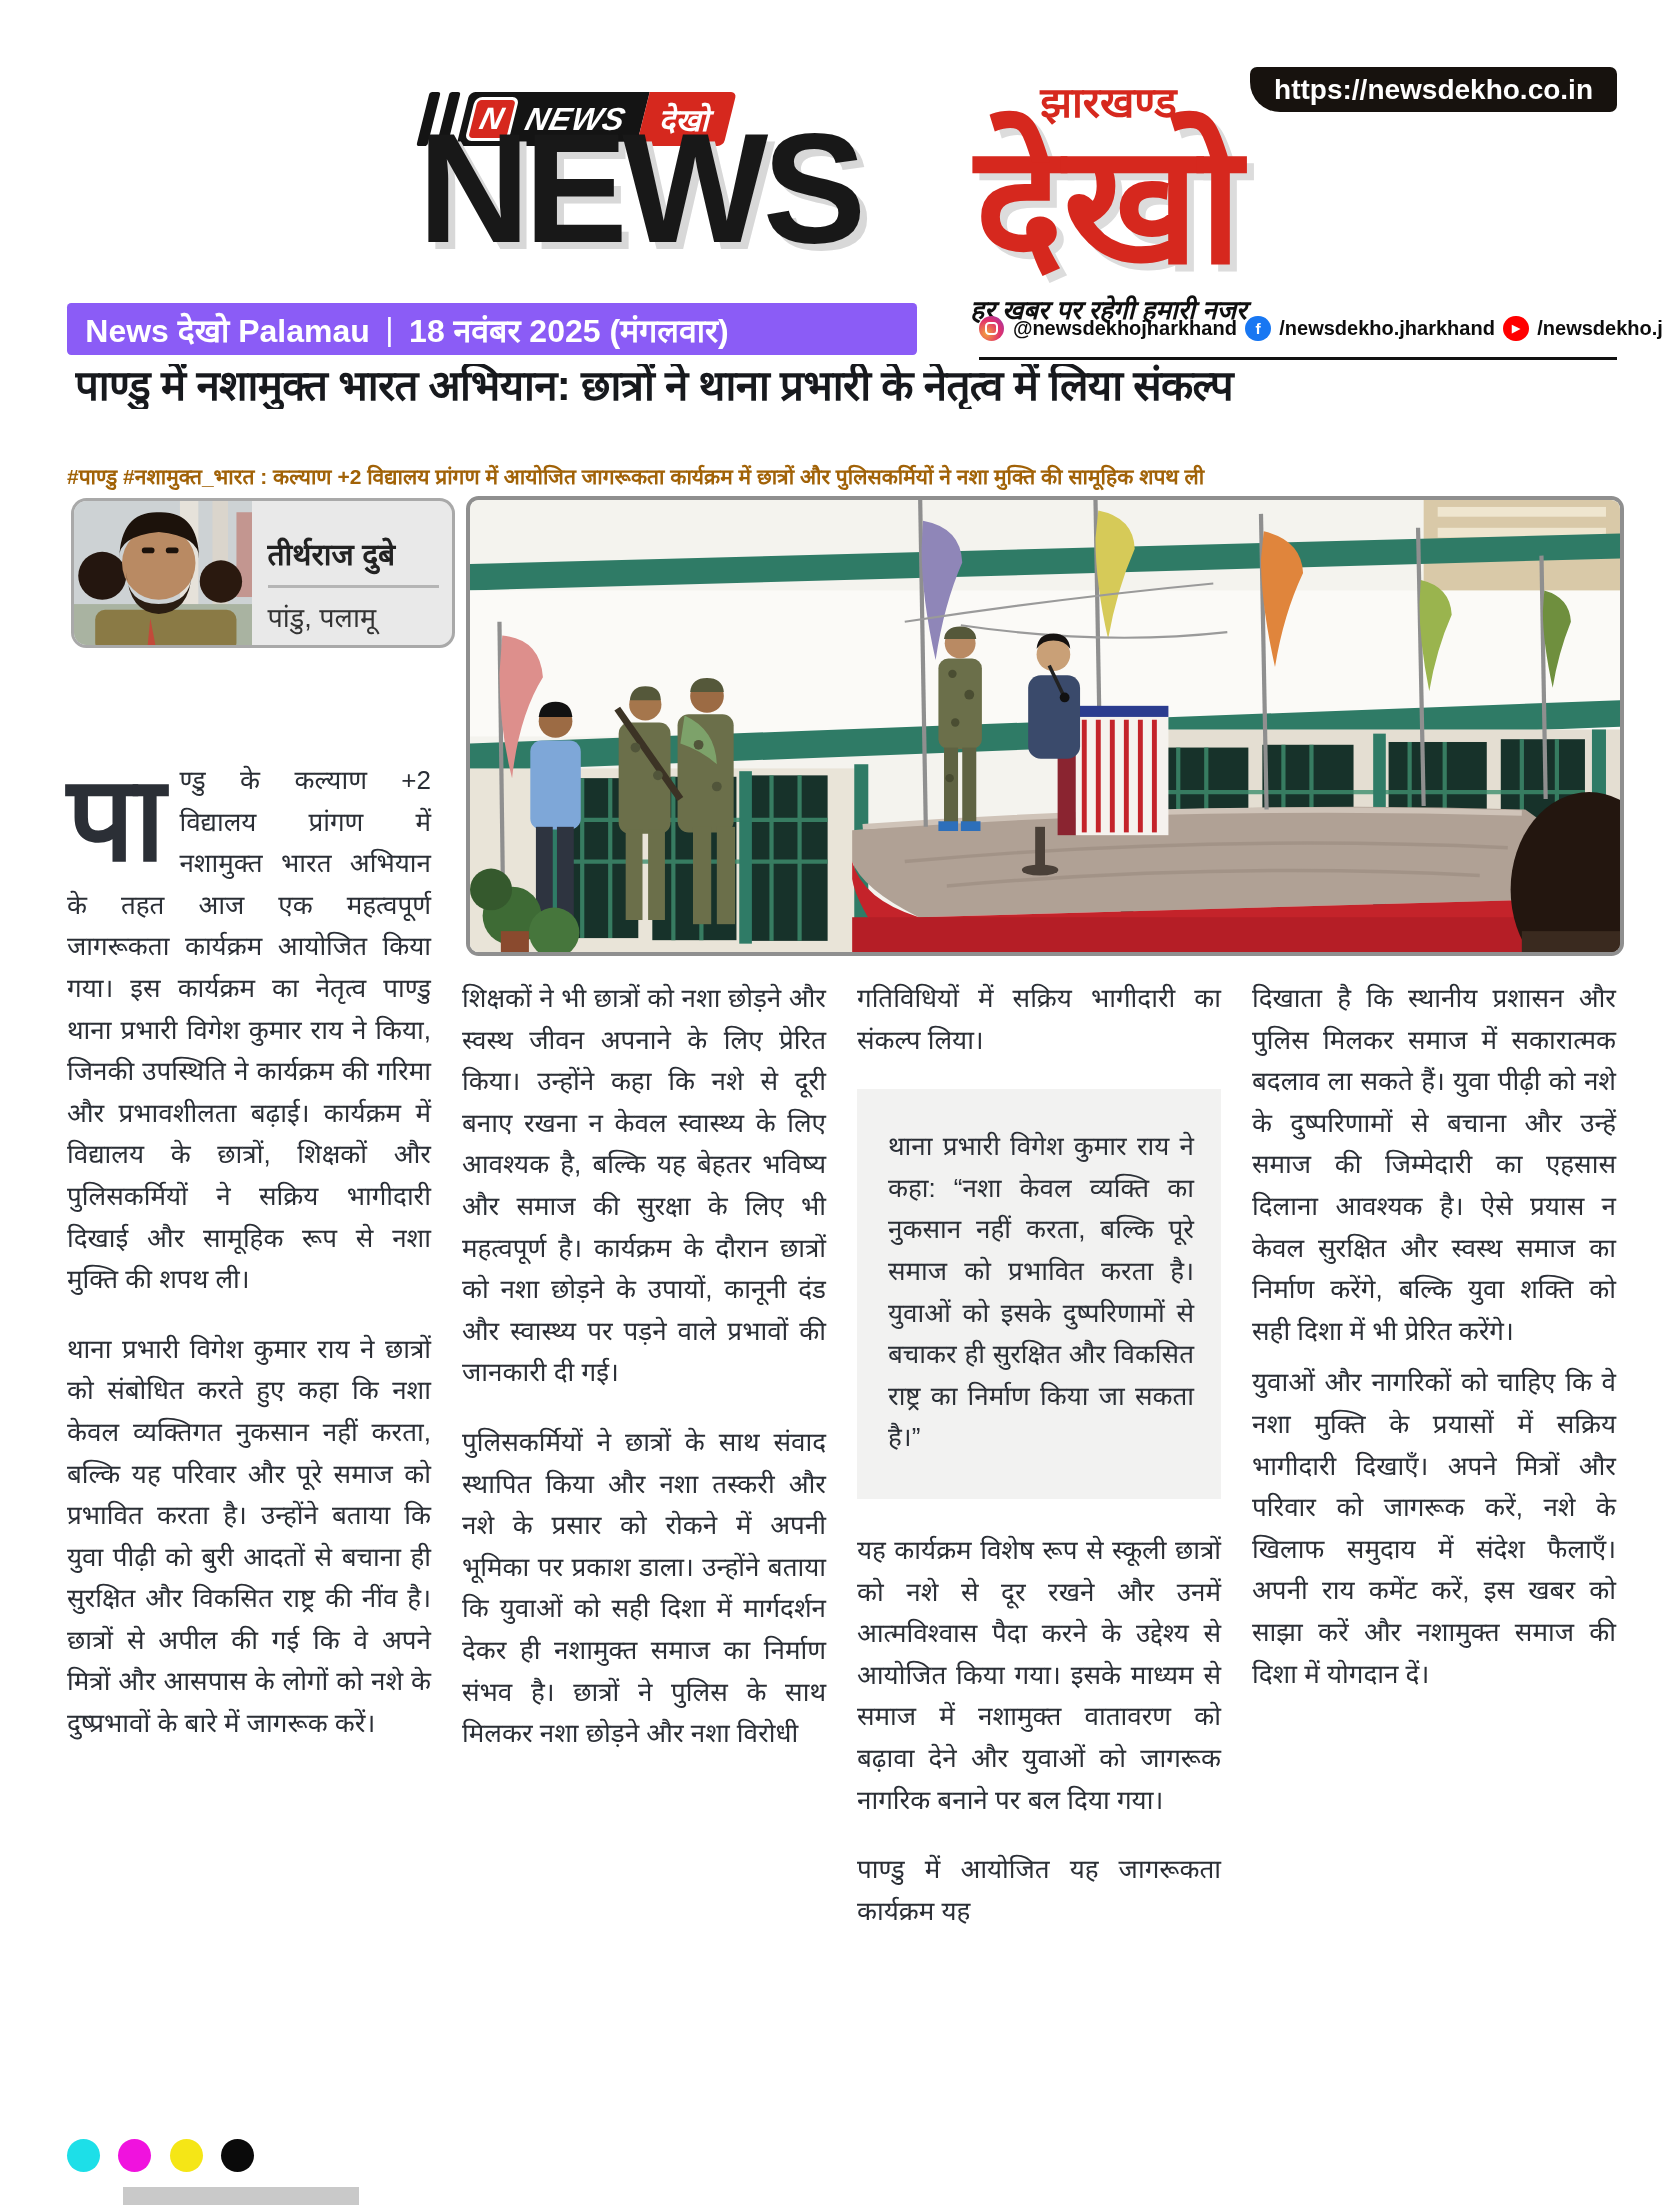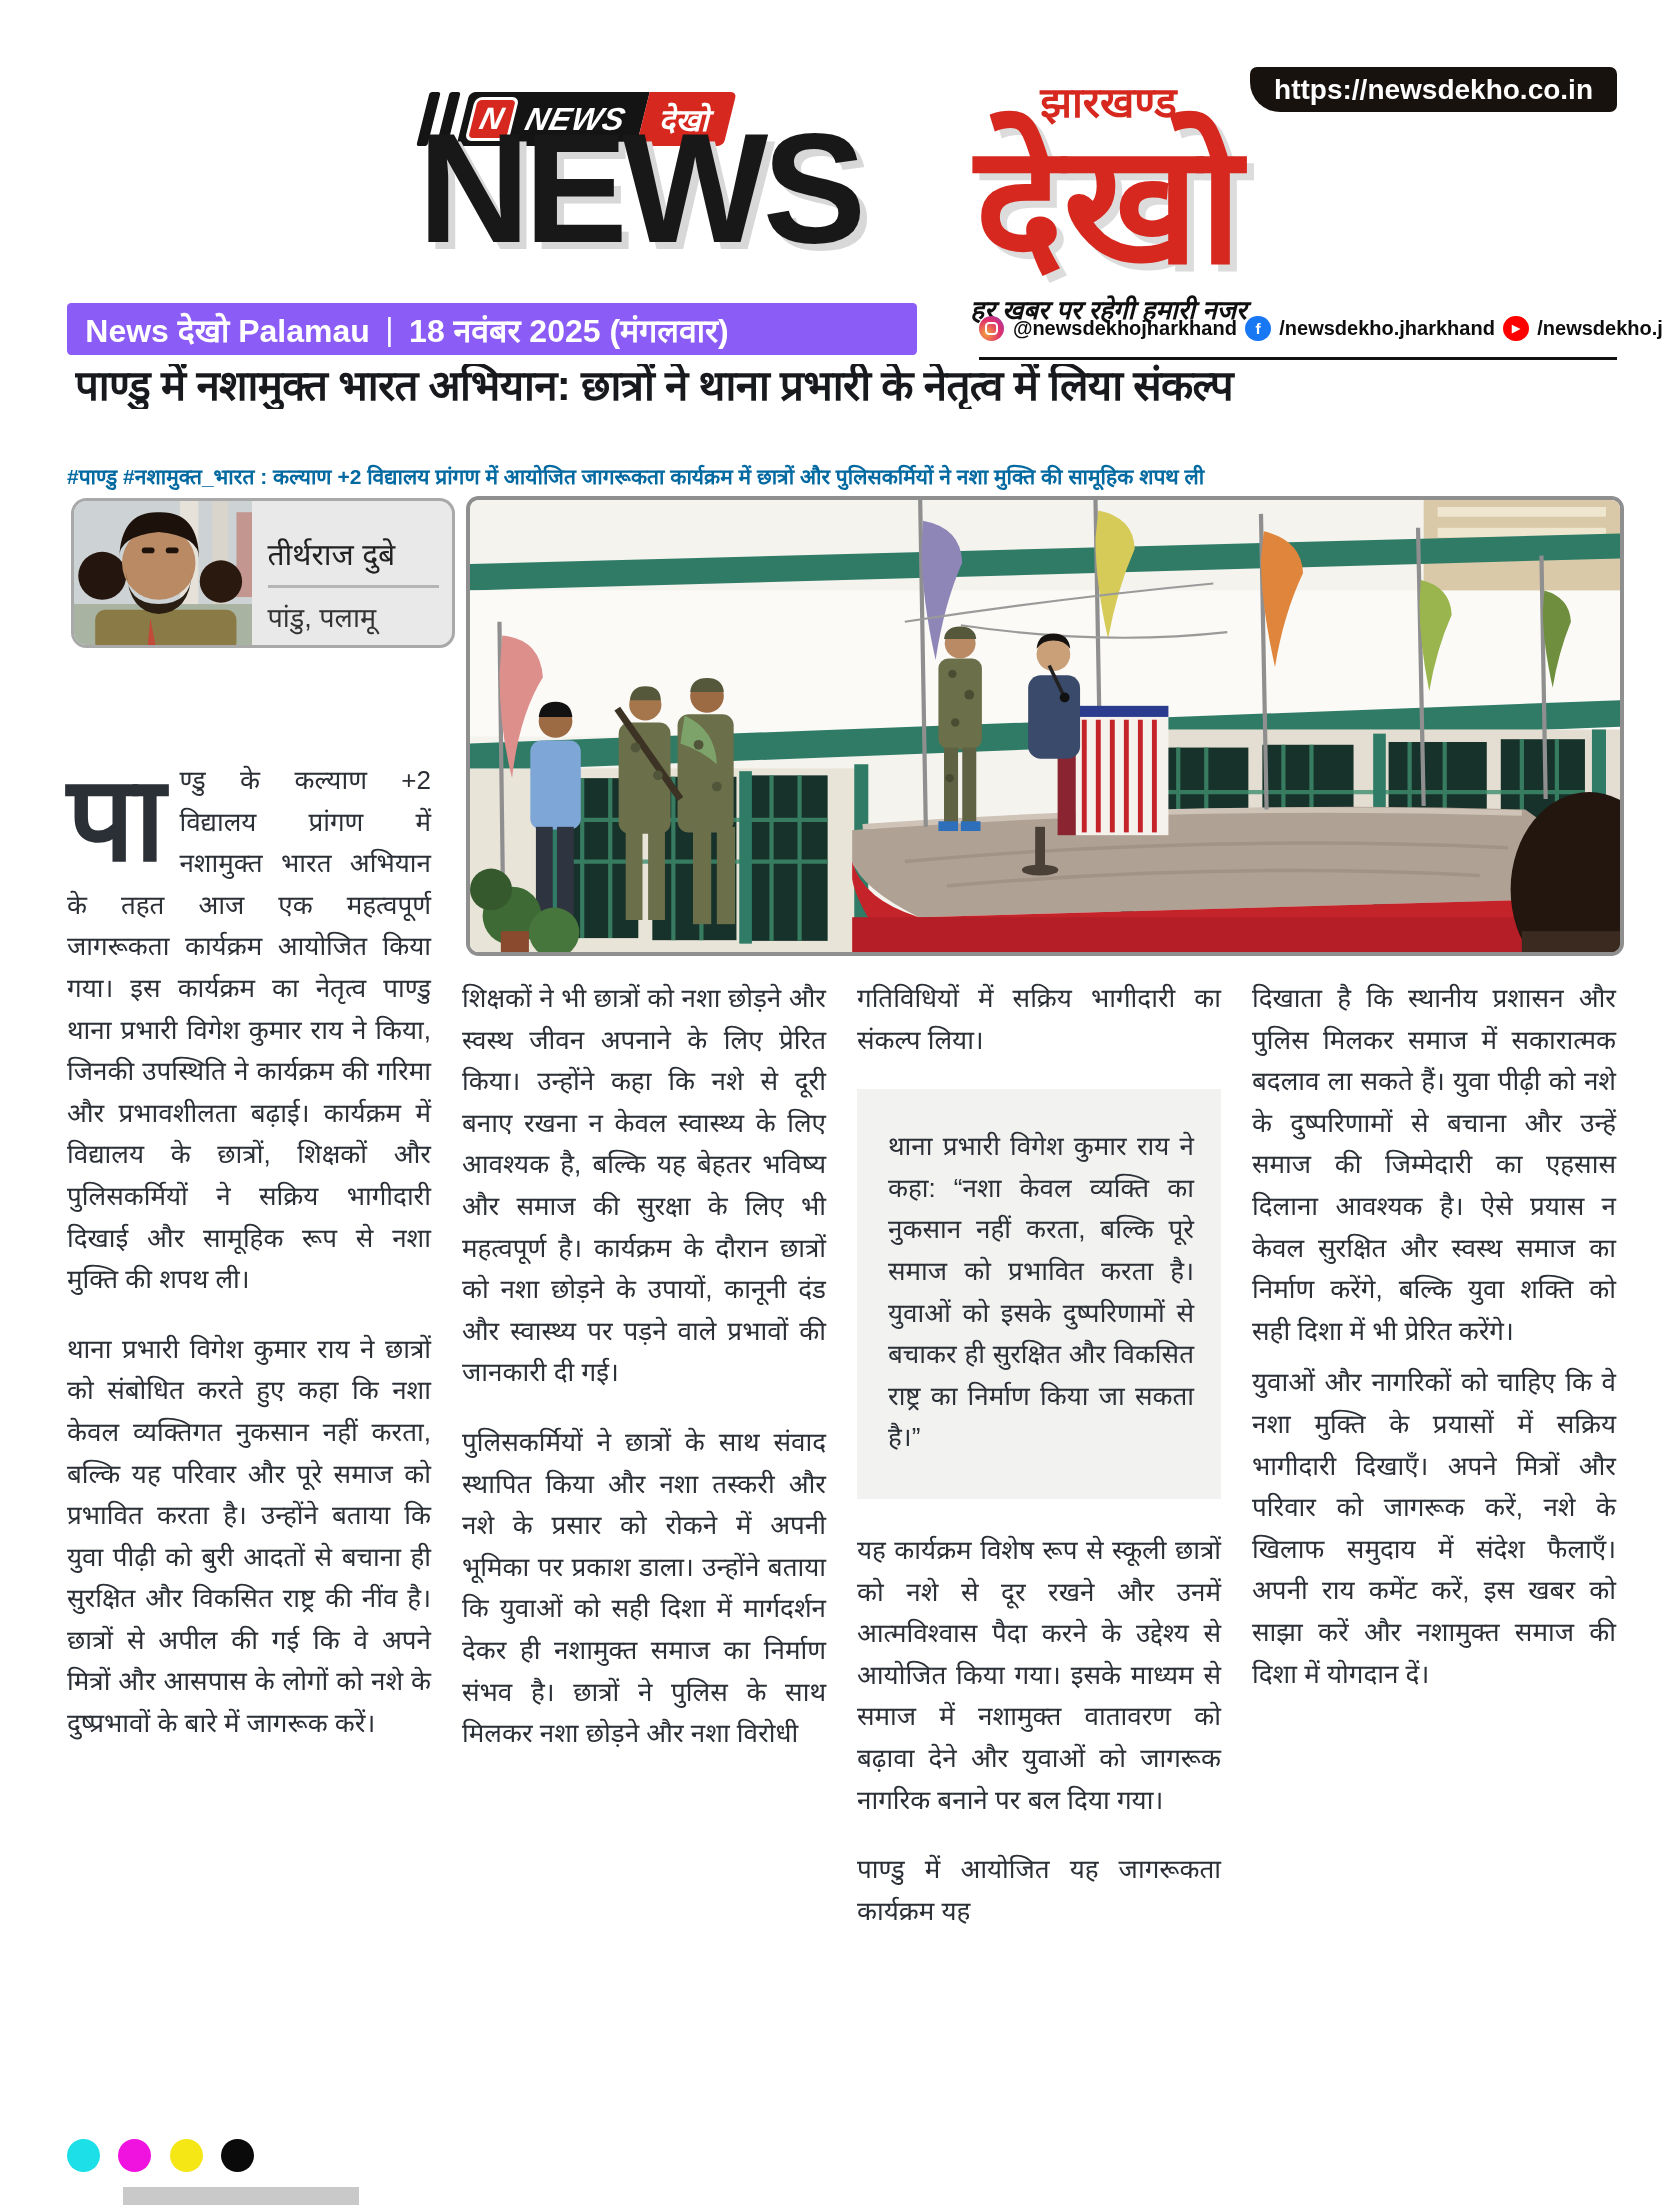--- a/index.html
+++ b/index.html
@@ -42,28 +42,28 @@
   .s-ico.ig { background:radial-gradient(circle at 30% 70%, #f3a13c, #e1306c 55%, #8a3ab9); }
   .s-ico.ig i { width:12.7px; height:12.7px; border:2.1px solid #fff; border-radius:4.2px; display:block; }
   .s-ico.fb { background:#1877f2; }
   .s-ico.yt { background:#ff0000; font-size:11.3px; }
   .social-underline { position:absolute; left:979px; top:357px; width:638px; height:2.8px; background:#111; }
 
   
   .headline { position:absolute; left:67px; top:364px; width:1548px; max-height:96px; overflow:hidden;
     font-size:42px; line-height:1.07; font-weight:900; color:#17191d; letter-spacing:-0.7px;margin-left:8px; }
   .subheadline { position:absolute; left:67px; top:462px; width:1548px; font-size:21px;
-    font-weight:700; color:#0369a1; }
+    font-weight:700; color:#a16207; }
 
   
   .reporter { position:absolute; left:71px; top:498px; width:384px; height:150px;
     border:3.5px solid #a9a9a9; border-radius:15.5px; background:#e9e9e9; display:flex; overflow:hidden; }
   .reporter svg { flex:0 0 178px; height:100%; display:block; }
   .reporter-meta { flex:1; padding:32px 12.7px 0 15.5px; }
-  .reporter-name { font-size:30px; font-weight:400; color:#222; }
+  .reporter-name { font-size:30px; font-weight:700; color:#222; }
   .reporter-rule { height:2.8px; background:#b5b5b5; margin:11.3px 0 10px; }
   .reporter-loc { font-size:27px; color:#333; }
 
   
   .photo { position:absolute; left:466px; top:496px; width:1158px; height:460px;
     border:4.2px solid #8f8f8f; border-radius:12.7px; overflow:hidden; background:#efeeea; }
   .photo svg { width:100%; height:100%; display:block; }
 
   
   .col { position:absolute; width:364px; font-size:26px; line-height:1.6; text-align:justify; color:#2b2f36; }

